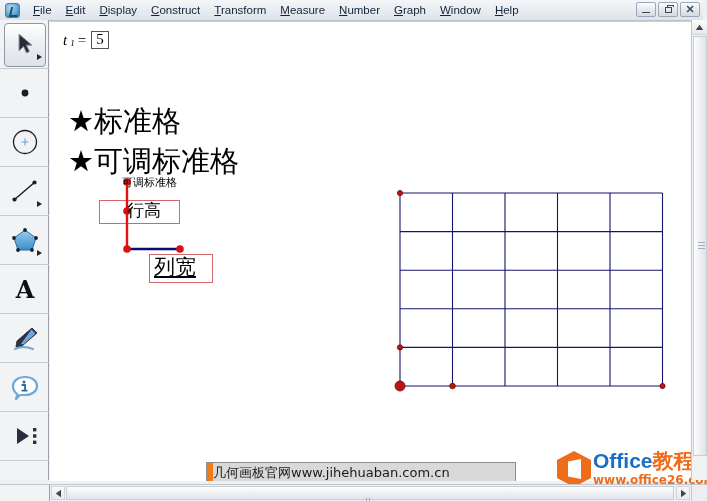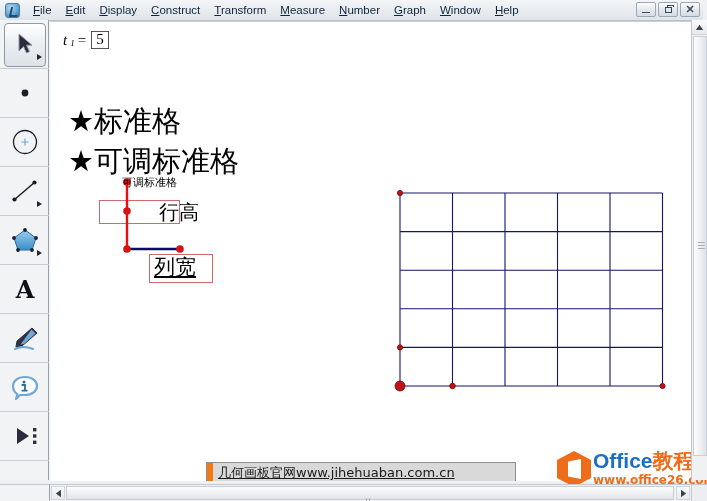--- a/index.html
+++ b/index.html
@@ -127,21 +127,21 @@
   
   .watermark{
     position:absolute;left:156px;top:440px;
     width:310px;height:22px;
     background:#d9d9d9;border:1px solid #8e8e8e;
     box-sizing:border-box;display:flex;align-items:center;
   }
   .watermark .obar{width:6px;height:20px;background:#f07b18;flex:0 0 auto;}
   .watermark .wtext{
     font-family:"DejaVu Sans", sans-serif;font-size:13px;color:#1a1a1a;
-    padding-left:5px;white-space:nowrap;letter-spacing:0px;text-decoration:underline;
+    white-space:nowrap;letter-spacing:0px;
   }
 
   
   .o26{
     position:absolute;left:557px;top:450px;width:150px;height:42px;
     display:flex;align-items:flex-start;
   }
   .o26 .hex{
     position:relative;width:34px;height:36px;flex:0 0 auto;margin-top:1px;
   }
@@ -359,21 +359,21 @@
         <line x1="77" y1="160" x2="77" y2="227" stroke="#e8100e" stroke-width="2.4"></line>
 
         <line x1="77" y1="227" x2="130" y2="227" stroke="#0b0b6e" stroke-width="2.4"></line>
         <circle cx="77" cy="160" r="3.8" fill="#d81212"></circle>
         <circle cx="77" cy="189" r="3.8" fill="#d81212"></circle>
         <circle cx="77" cy="227" r="3.8" fill="#d81212"></circle>
         <circle cx="130" cy="227" r="3.8" fill="#d81212"></circle>
       </svg>
 
       <div class="wlabel" style="left:72px;top:153px;font-size:11px;">可调标准格</div>
-      <div class="wlabel" style="left:77px;top:177px;font-size:20px;margin-left:32px;">行高</div>
+      <div class="wlabel" style="left:77px;top:177px;font-size:17px;">行高</div>
       <div class="wlabel" style="left:104px;top:231px;font-size:21px;text-decoration:underline;">列宽</div>
 
       <svg class="svgwrap" id="grid-svg">
           <line x1="350" y1="171" x2="350" y2="364" stroke="#15156b" stroke-width="1.1"></line>
           <line x1="402.5" y1="171" x2="402.5" y2="364" stroke="#15156b" stroke-width="1.1"></line>
           <line x1="455" y1="171" x2="455" y2="364" stroke="#15156b" stroke-width="1.1"></line>
           <line x1="507.5" y1="171" x2="507.5" y2="364" stroke="#15156b" stroke-width="1.1"></line>
           <line x1="560" y1="171" x2="560" y2="364" stroke="#15156b" stroke-width="1.1"></line>
           <line x1="612.5" y1="171" x2="612.5" y2="364" stroke="#15156b" stroke-width="1.1"></line>
           <line x1="350" y1="171" x2="612.5" y2="171" stroke="#15156b" stroke-width="1.1"></line>

